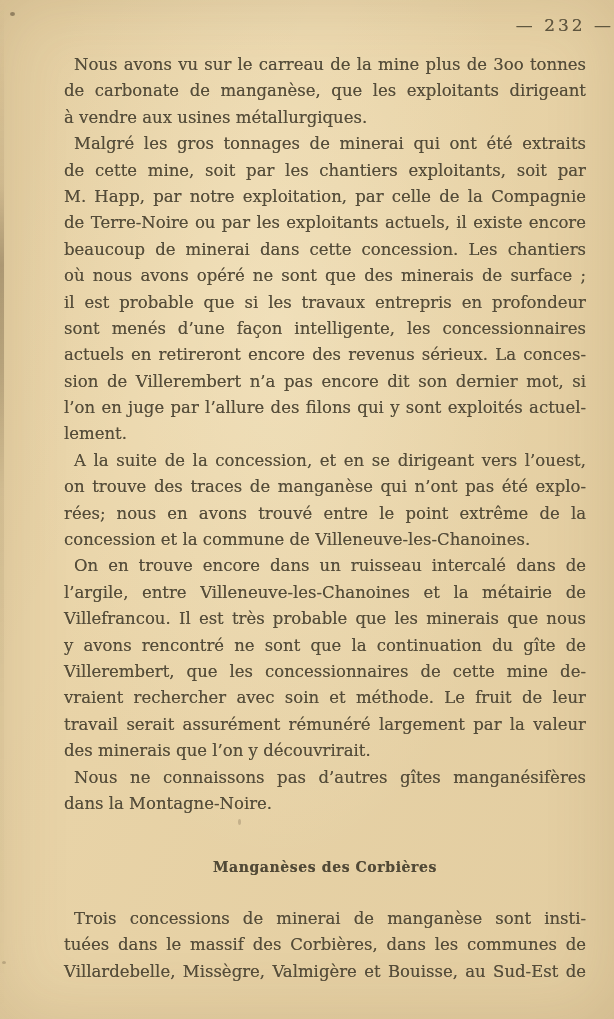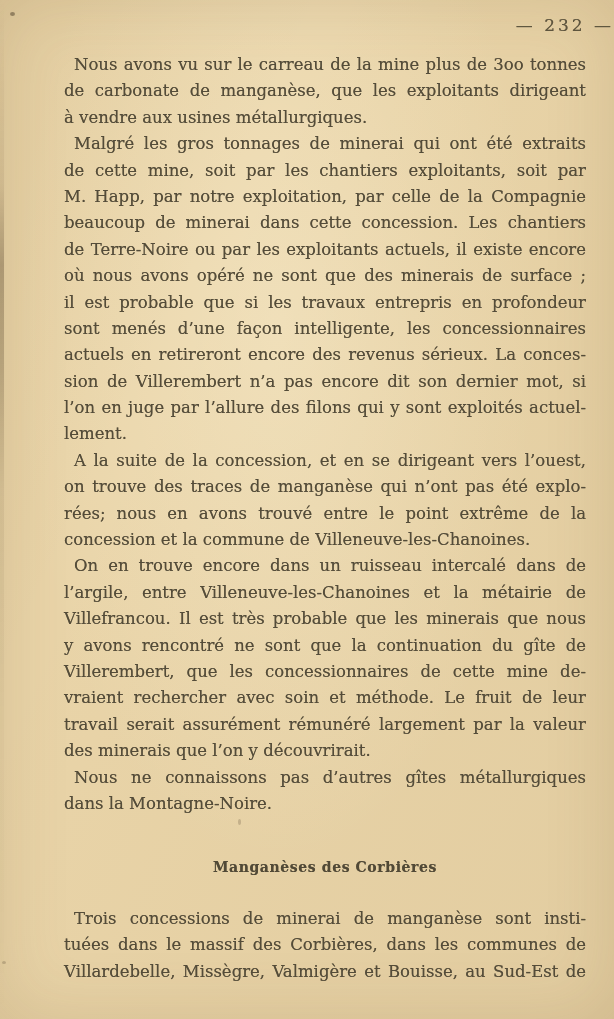--- a/index.html
+++ b/index.html
@@ -83,22 +83,22 @@
   <div class="content" id="content">
       <div class="para">
         <div class="line first">Nous avons vu sur le carreau de la mine plus de 3oo tonnes</div>
         <div class="line">de carbonate de manganèse, que les exploitants dirigeant</div>
         <div class="line lastline">à vendre aux usines métallurgiques.</div>
       </div>
       <div class="para">
         <div class="line first">Malgré les gros tonnages de minerai qui ont été extraits</div>
         <div class="line">de cette mine, soit par les chantiers exploitants, soit par</div>
         <div class="line">M. Happ, par notre exploitation, par celle de la Compagnie</div>
+        <div class="line">de Terre-Noire ou par les exploitants actuels, il existe encore</div>
         <div class="line">beaucoup de minerai dans cette concession. Les chantiers</div>
-        <div class="line">de Terre-Noire ou par les exploitants actuels, il existe encore</div>
         <div class="line">où nous avons opéré ne sont que des minerais de surface ;</div>
         <div class="line">il est probable que si les travaux entrepris en profondeur</div>
         <div class="line">sont menés d’une façon intelligente, les concessionnaires</div>
         <div class="line">actuels en retireront encore des revenus sérieux. La conces-</div>
         <div class="line">sion de Villerembert n’a pas encore dit son dernier mot, si</div>
         <div class="line">l’on en juge par l’allure des filons qui y sont exploités actuel-</div>
         <div class="line lastline">lement.</div>
       </div>
       <div class="para">
         <div class="line first">A la suite de la concession, et en se dirigeant vers l’ouest,</div>
@@ -110,21 +110,21 @@
         <div class="line first">On en trouve encore dans un ruisseau intercalé dans de</div>
         <div class="line">l’argile, entre Villeneuve-les-Chanoines et la métairie de</div>
         <div class="line">Villefrancou. Il est très probable que les minerais que nous</div>
         <div class="line">y avons rencontré ne sont que la continuation du gîte de</div>
         <div class="line">Villerembert, que les concessionnaires de cette mine de-</div>
         <div class="line">vraient rechercher avec soin et méthode. Le fruit de leur</div>
         <div class="line">travail serait assurément rémunéré largement par la valeur</div>
         <div class="line lastline">des minerais que l’on y découvrirait.</div>
       </div>
       <div class="para">
-        <div class="line first">Nous ne connaissons pas d’autres gîtes métallurgiques</div>
+        <div class="line first">Nous ne connaissons pas d’autres gîtes manganésifères</div>
         <div class="line lastline">dans la Montagne-Noire.</div>
       </div>
       <div class="heading">Manganèses des Corbières</div>
       <div class="para">
         <div class="line first">Trois concessions de minerai de manganèse sont insti-</div>
         <div class="line">tuées dans le massif des Corbières, dans les communes de</div>
         <div class="line">Villardebelle, Missègre, Valmigère et Bouisse, au Sud-Est de</div>
       </div>
     </div>
   <div class="speck s1"></div>

